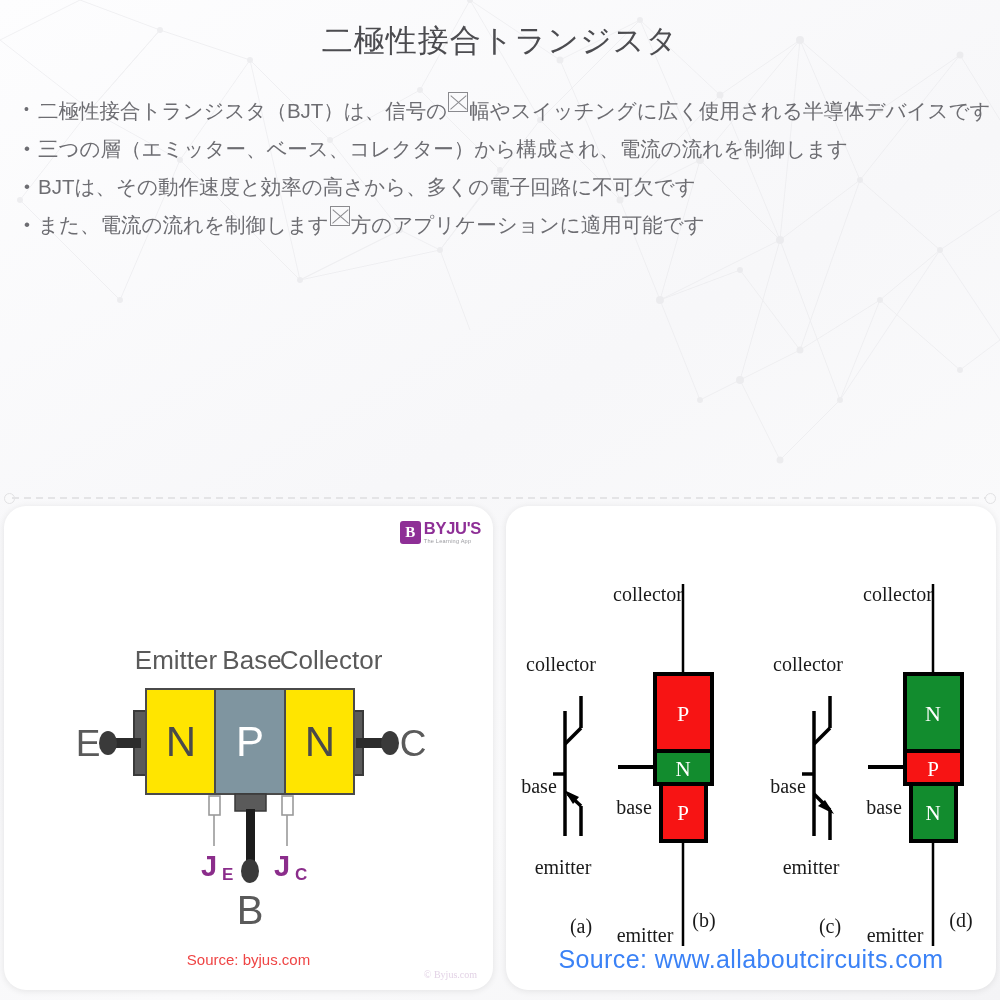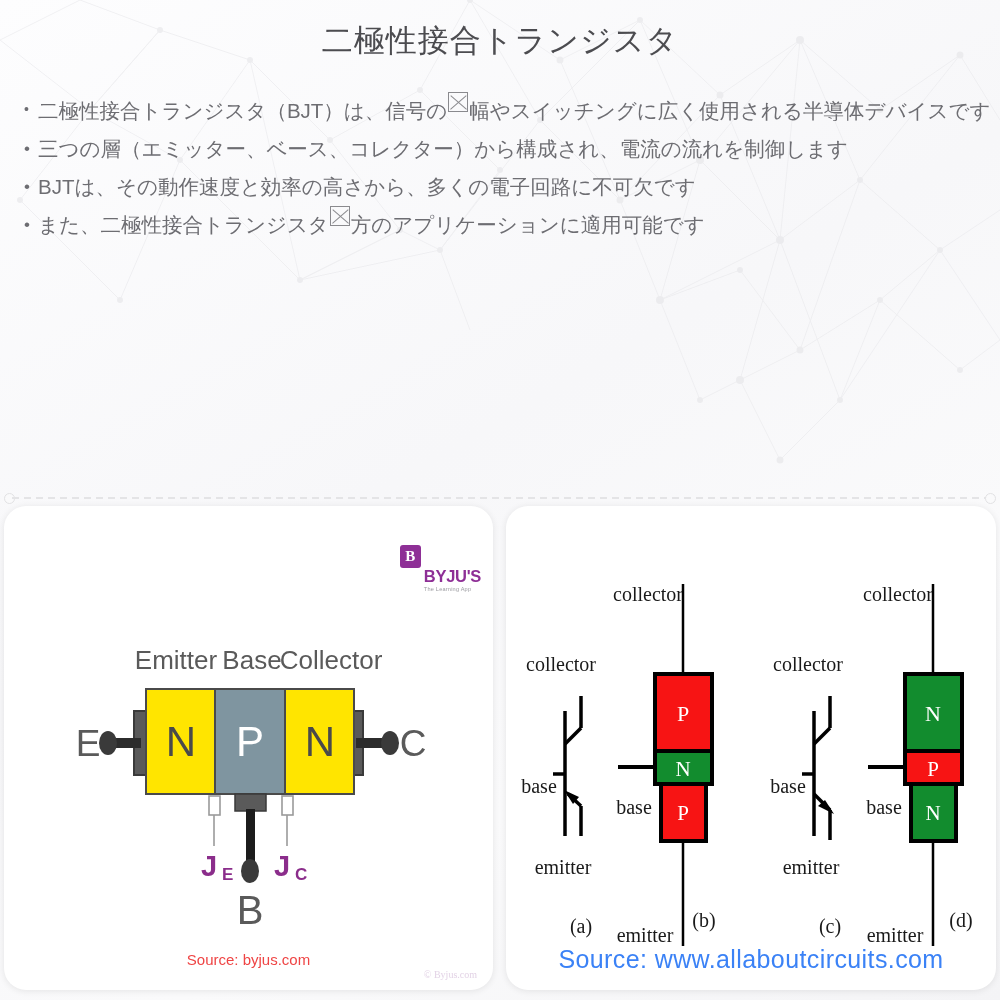--- a/index.html
+++ b/index.html
@@ -137,21 +137,21 @@
     gap: 3px;
   }
   #byjus-logo .mark {
     width: 21px; height: 23px;
     background: #8e2f96;
     border-radius: 3px;
     display: flex; align-items: center; justify-content: center;
     color: #fff; font-size: 15px; font-weight: 700;
     font-family: "Liberation Serif", serif;
   }
-  #byjus-logo .wordmark { line-height: 1; margin-top: 48px; }
+  #byjus-logo .wordmark { line-height: 1; }
   #byjus-logo .wm-top {
     color: #8e2f96;
     font-size: 16.5px;
     font-weight: 700;
     letter-spacing: -0.3px;
   }
   #byjus-logo .wm-sub {
     color: #9b9ba0;
     font-size: 5.6px;
     letter-spacing: 0.2px;
@@ -261,21 +261,21 @@
       <span class="txt">三つの層（エミッター、ベース、コレクター）から構成され、電流の流れを制御します</span>
     </div>
 
     <div class="bullet">
       <span class="dot">•</span>
       <span class="txt">BJTは、その動作速度と効率の高さから、多くの電子回路に不可欠です</span>
     </div>
 
     <div class="bullet">
       <span class="dot">•</span>
-      <span class="txt">また、二極性接合トランジスタ</span>
+      <span class="txt">また、電流の流れを制御します</span>
         <span class="tofu"></span>
         <span class="txt">方のアプリケーションに適用可能です</span>
     </div>
   </div>
 
   <div id="guide">
     <div class="ghandle l"></div>
     <div class="gline"></div>
     <div class="ghandle r"></div>
   </div>

